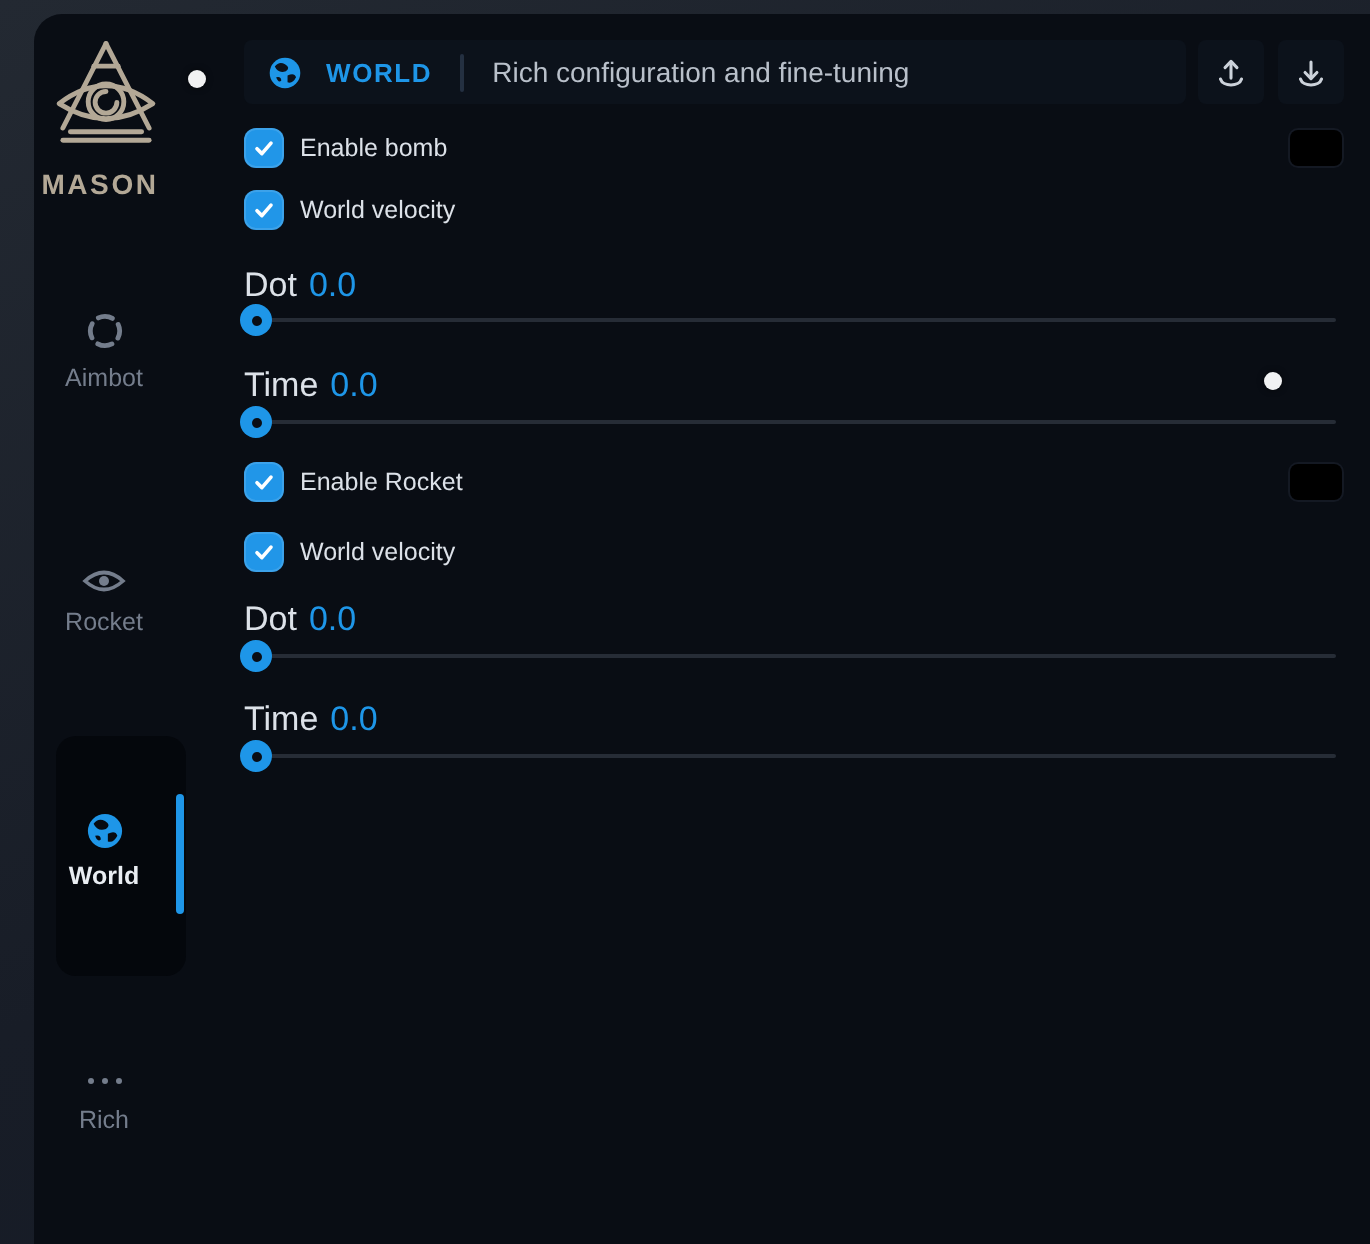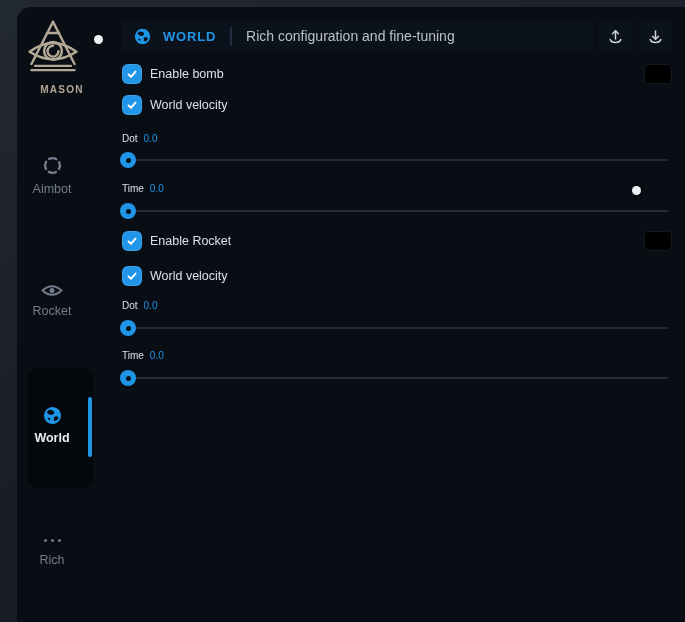--- a/index.html
+++ b/index.html
@@ -10,22 +10,22 @@
     font-family:"Liberation Sans",sans-serif;
     -webkit-font-smoothing:antialiased;
   }
   .panel{
     position:absolute;left:17px;top:7px;width:668px;height:615px;
     background:#090d14;border-top-left-radius:14px;
   }
   
   .logo{position:absolute;left:23px;top:19px;width:60px;height:58px}
   .brand{
-    position:absolute;left:22px;top:84px;width:80px;text-align:center;
-    font-size:10px;font-weight:bold;letter-spacing:1.3px;color:#b3a896;
+    position:absolute;left:10px;top:84px;width:80px;text-align:center;
+    font-size:14px;font-weight:bold;letter-spacing:1.3px;color:#b3a896;
   }
   .side-item{
     position:absolute;left:12px;width:80px;display:flex;flex-direction:column;
     align-items:center;gap:7px;color:#747d8c;font-size:12.5px;cursor:pointer;
   }
   .side-item .lbl{line-height:1}
   .world-block{
     position:absolute;left:28px;top:368px;width:65px;height:120px;
     background:#04070c;border-radius:10px;
   }
@@ -58,21 +58,21 @@
   .checkbox{
     width:20px;height:20px;border-radius:6px;background:#2196e8;
     display:flex;align-items:center;justify-content:center;cursor:pointer;
     box-shadow:inset 0 0 0 1px rgba(255,255,255,.12);
   }
   .check-row .clabel{font-size:12.5px;color:#dce1e8}
   .swatch{
     position:absolute;left:645px;width:26px;height:18px;border-radius:4px;
     background:#000;box-shadow:0 0 0 1px #141923;cursor:pointer;
   }
-  .s-label{position:absolute;left:122px;font-size:10px;color:#dce1e8}
+  .s-label{position:absolute;left:122px;font-size:17px;color:#dce1e8}
   .s-label .val{color:#1e96e8;margin-left:6px}
   .track{
     position:absolute;left:122px;width:546px;height:2px;background:#262c36;
     border-radius:1px;cursor:pointer;
   }
   .thumb{
     position:absolute;left:120px;width:16px;height:16px;border-radius:50%;
     background:#1e96e8;cursor:grab;display:flex;align-items:center;justify-content:center;
   }
   .thumb::after{content:"";width:5px;height:5px;border-radius:50%;background:#0a0e15}

